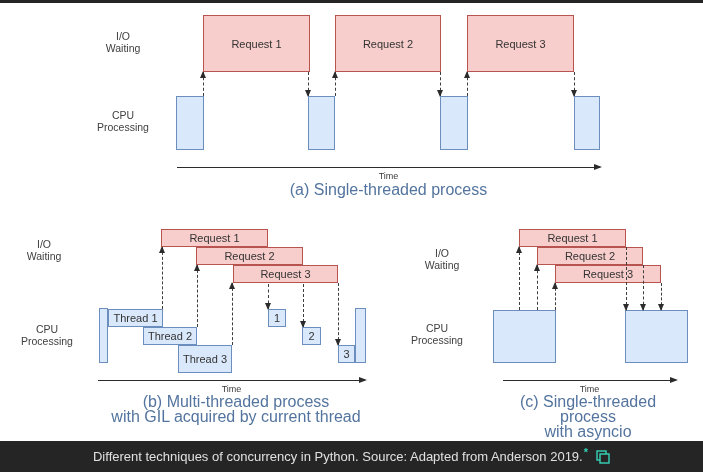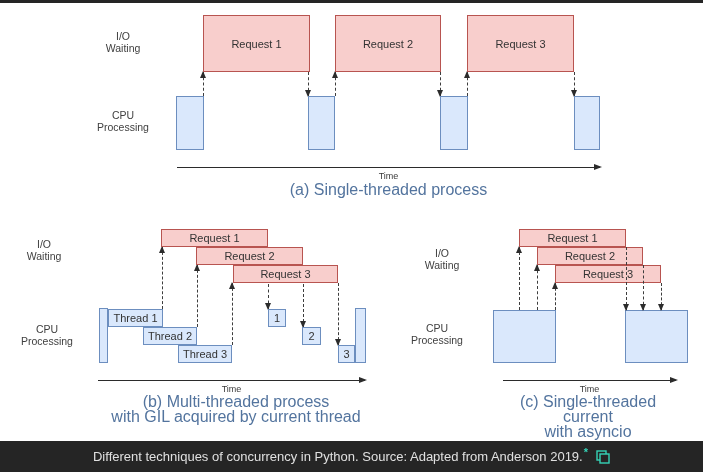--- a/index.html
+++ b/index.html
@@ -94,21 +94,21 @@
     <div>Processing</div>
   </div>
 
   <div class="box req" style="left:161px;top:229px;width:107px;height:18px">Request 1</div>
   <div class="box req" style="left:196px;top:247px;width:107px;height:18px">Request 2</div>
   <div class="box req" style="left:233px;top:265px;width:105px;height:18px">Request 3</div>
 
   <div class="box cpu" style="left:99px;top:308px;width:9px;height:55px"></div>
   <div class="box cpu" style="left:108px;top:309px;width:55px;height:18px">Thread 1</div>
   <div class="box cpu" style="left:143px;top:327px;width:54px;height:18px">Thread 2</div>
-  <div class="box cpu" style="left:178px;top:345px;width:54px;height:18px">Thread 3</div>
+  <div class="box cpu" style="left:178px;top:345px;width:54px;height:28px">Thread 3</div>
   <div class="box cpu" style="left:268px;top:309px;width:18px;height:18px">1</div>
   <div class="box cpu" style="left:302px;top:327px;width:19px;height:18px">2</div>
   <div class="box cpu" style="left:338px;top:345px;width:17px;height:18px">3</div>
   <div class="box cpu" style="left:355px;top:308px;width:11px;height:55px"></div>
 
   <div class="vconn up" style="left:162px;top:247px;height:62px"></div>
   <div class="vconn up" style="left:197px;top:265px;height:62px"></div>
   <div class="vconn up" style="left:232px;top:283px;height:62px"></div>
   <div class="vconn down" style="left:268px;top:284px;height:25px"></div>
   <div class="vconn down" style="left:303px;top:284px;height:43px"></div>
@@ -142,21 +142,21 @@
   <div class="vconn up" style="left:537px;top:265px;height:45px"></div>
   <div class="vconn up" style="left:555px;top:283px;height:27px"></div>
   <div class="vconn down front" style="left:626px;top:247px;height:63px"></div>
   <div class="vconn down front" style="left:643px;top:265px;height:45px"></div>
   <div class="vconn down front" style="left:661px;top:283px;height:27px"></div>
 
   <div class="taxis" style="left:503px;top:380px;width:173px">
     <span class="tlabel">Time</span>
   </div>
   <div class="cap" style="left:493px;top:394px;width:190px">
-    <div>(c) Single-threaded current</div>
+    <div>(c) Single-threaded process</div>
     <div>with asyncio</div>
   </div>
 
   <div class="footer">
     <span class="footer-text">Different techniques of concurrency in Python. Source: Adapted from Anderson 2019.</span>
       <span class="footnote">*</span>
     <span class="copy-icon">
       <svg width="14" height="14" viewBox="0 0 14 14" aria-hidden="true">
         <rect x="1" y="1" width="9" height="9" fill="none" stroke="currentColor" stroke-width="1.4"></rect>
         <rect x="4" y="4" width="9" height="9" style="fill:var(--bar_bg,#252525)" stroke="currentColor" stroke-width="1.4"></rect>

